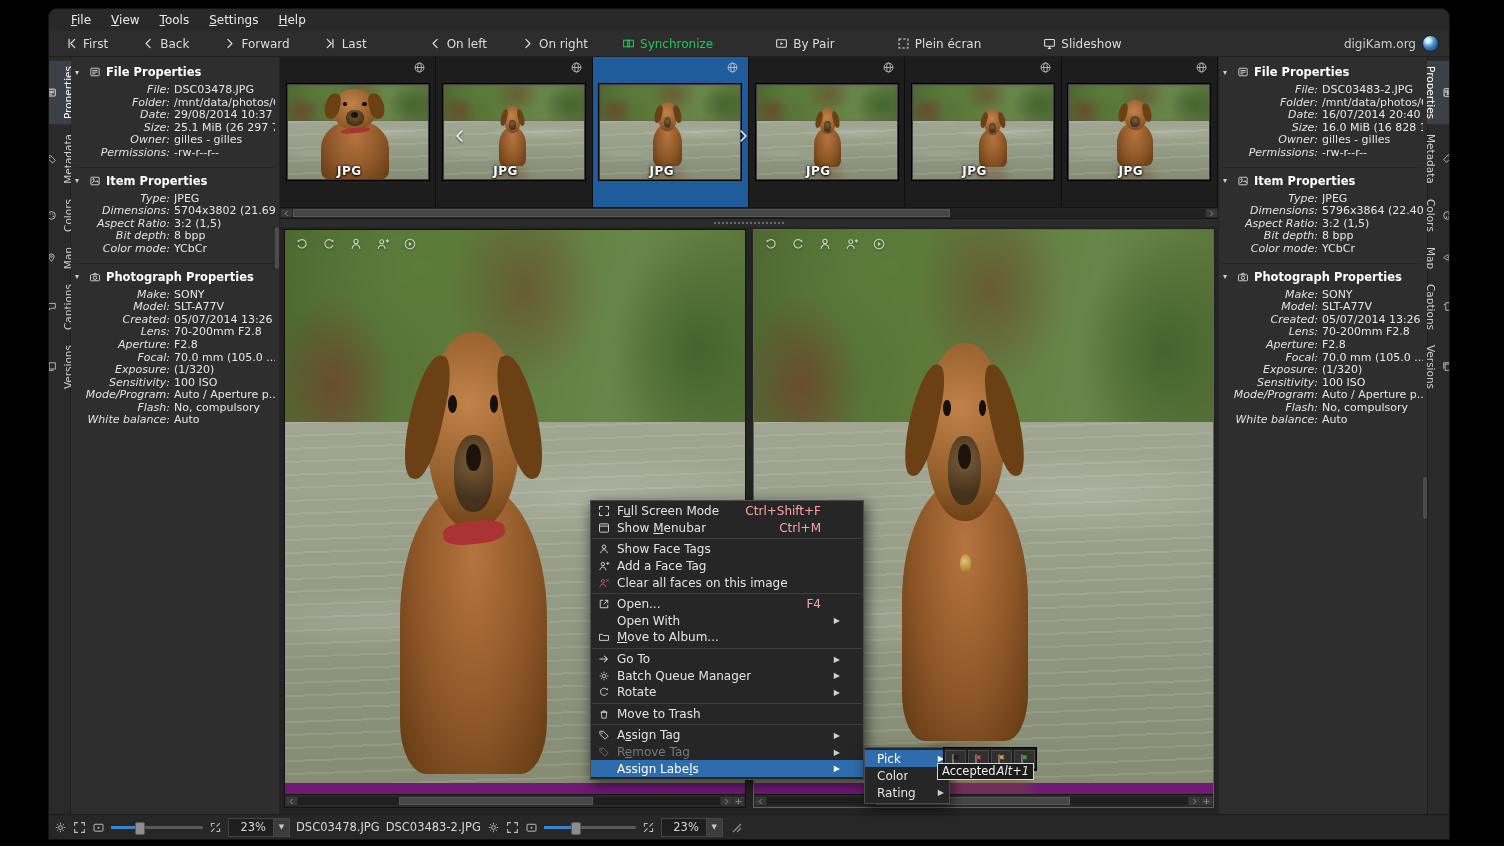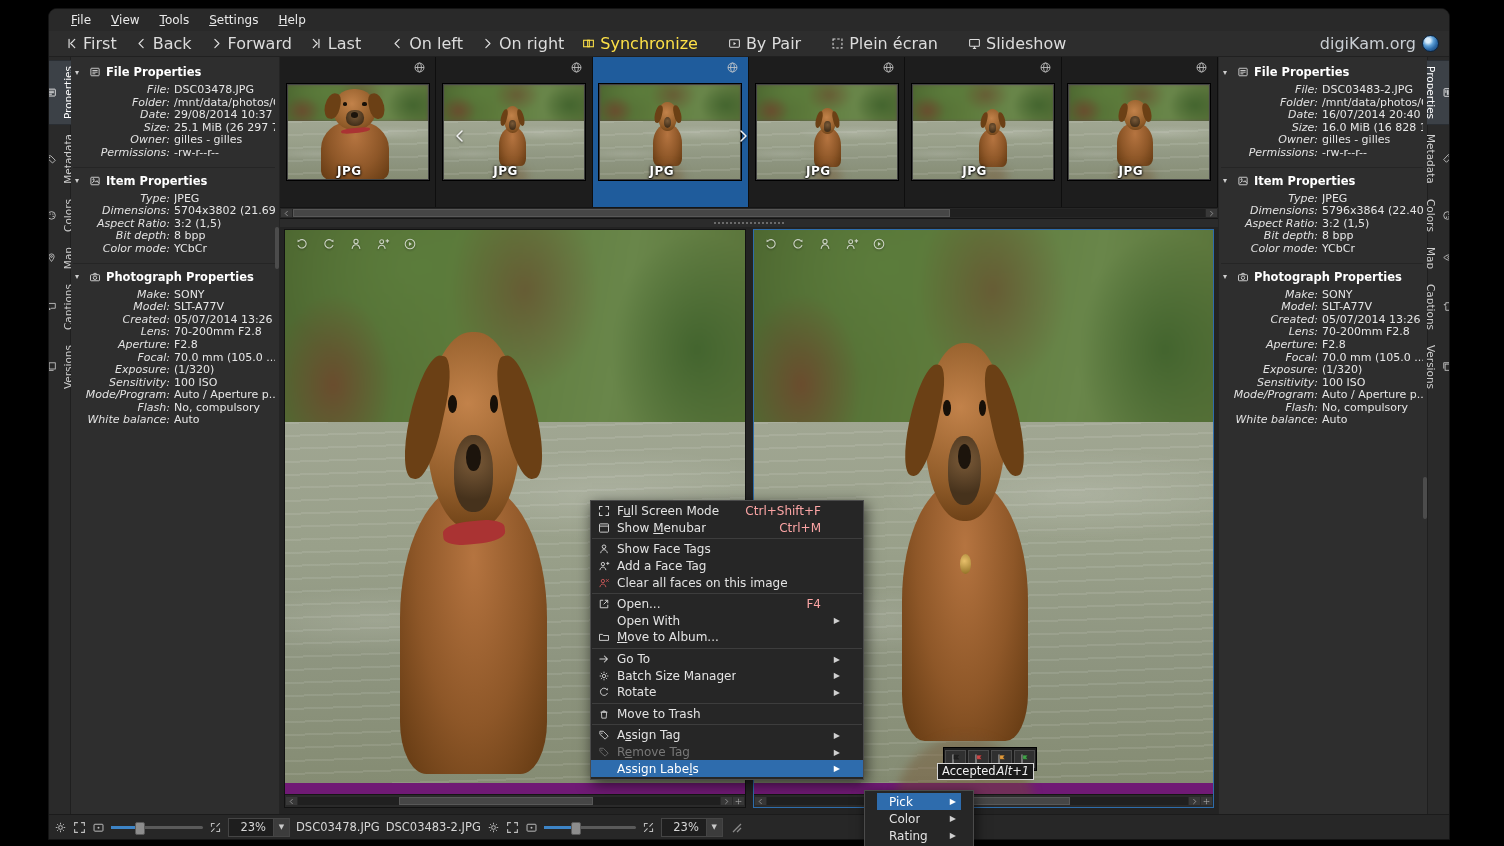--- a/index.html
+++ b/index.html
@@ -9,23 +9,23 @@
   svg.ic{width:13px;height:13px;display:block;flex:none}
 
   
   .window{position:absolute;left:48px;top:8px;width:1400px;height:830px;background:#2e2e2e;
           border-radius:9px 9px 0 0;border:1px solid #141414;overflow:hidden;display:flex;flex-direction:column}
 
   .menubar{height:22px;background:#292929;display:flex;align-items:center;padding-left:12px;font-size:12px;color:#e9e9e9}
   .mitem{padding:2px 10px;border-radius:2px}
 
   .toolbar{height:25px;background:#2d2d2d;border-bottom:1px solid #202020;display:flex;align-items:center;
-           padding:0 8px;font-size:16px;color:#dcdcdc;gap:2px}
+           padding:0 8px;font-size:12px;color:#dcdcdc;gap:18px}
   .tbtn{display:flex;align-items:center;gap:5px;padding:2px 8px;color:#dcdcdc}
-  .tbtn.disabled{color:#fde047}
+  .tbtn.disabled{color:#22c55e}
   .tgap{width:10px}
   .tb-spring{flex:1}
   .brand{display:flex;align-items:center;gap:6px;color:#c9ced3;padding-right:2px}
   .logo{width:15px;height:15px;border-radius:50%;flex:none;border:1px solid #0b2440;
         background:radial-gradient(circle at 34% 30%,#d9ecfa 0 16%,#5d9fd6 38%,#2c6aa8 62%,#123a66 100%)}
 
   .main{flex:1;display:flex;min-height:0}
   .tabstrip{width:21px;background:#2a2a2a;display:flex;flex-direction:column;align-items:center;gap:3px;
             padding-top:3px;font-size:10.5px;color:#cfcfcf}
   .tabstrip.ts-left{border-right:1px solid #1f1f1f}
@@ -139,22 +139,22 @@
   .ci .sc{margin-left:auto;color:#fca5a5}
   .ci .arr{width:9px;flex:none;text-align:right;color:#cfcfcf;font-size:8px;margin-left:auto}
   .ci .sc + .arr{margin-left:4px}
   .ci.selected{background:#2e6cad;color:#fff}
   .ci.selected .arr{color:#fff}
   .ci.disabled{color:#787878}
   .ci.disabled .mico{color:#6a6a6a}
   .csep{height:1px;background:#3d3d3d;margin:2px 1px}
   .red-ic{color:#c25555 !important}
 
-  .sub{position:absolute;left:864px;top:790px;width:84px;background:#262626;border:1px solid #4b4b4b;
-       box-shadow:2px 4px 12px rgba(0,0,0,.6);font-size:12px;color:#e3e3e3;padding:2px 12px;z-index:41}
+  .sub{position:absolute;left:864px;top:747px;width:84px;background:#262626;border:1px solid #4b4b4b;
+       box-shadow:2px 4px 12px rgba(0,0,0,.6);font-size:12px;color:#e3e3e3;padding:2px 0;z-index:41}
   .sub .ci{height:17px;padding:0 5px 0 12px}
 
   .palette{position:absolute;left:943px;top:747px;height:20px;background:#1c1c1c;border:1px solid #000;
            display:flex;gap:2px;align-items:center;padding:1px;z-index:42}
   .flag-btn{width:19px;height:16px;background:#303030;border:1px solid #4a4a4a;display:flex;align-items:center;justify-content:center}
   .flag-btn svg{width:12px;height:12px}
 
   .tip{position:absolute;left:937px;top:763px;background:#1b1b1b;border:1px solid #d6d6d6;color:#f0f0f0;
        font-size:11.5px;padding:0 4px 1px;display:flex;gap:1px;z-index:43;white-space:nowrap}
   .tip i{font-style:italic}
@@ -1098,21 +1098,21 @@
         </span>
         <span class="lab">Go To</span>
         <span class="arr">▶</span>
       </div>
     <div class="ci">
         <span class="mico">
           <svg class="ic" viewBox="0 0 16 16">
             <use href="#ic-gear"></use>
           </svg>
         </span>
-        <span class="lab">Batch Size Manager</span>
+        <span class="lab">Batch Queue Manager</span>
         <span class="arr">▶</span>
       </div>
     <div class="ci">
         <span class="mico">
           <svg class="ic" viewBox="0 0 16 16">
             <use href="#ic-rotate"></use>
           </svg>
         </span>
         <span class="lab">Rotate</span>
         <span class="arr">▶</span>

